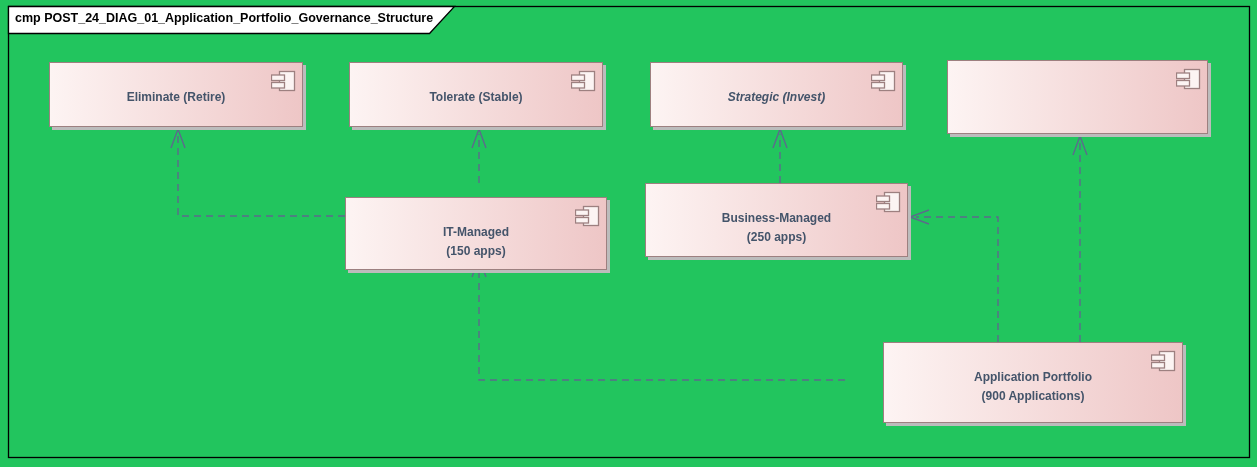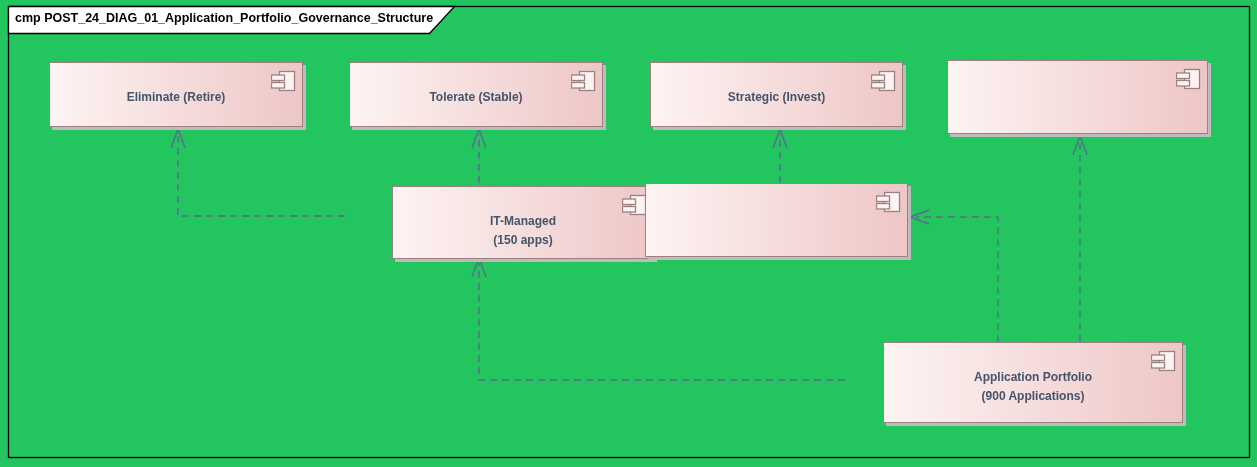--- a/index.html
+++ b/index.html
@@ -18,23 +18,23 @@
     border:1px solid #9d8080;
     box-shadow:3px 3px 0 #bcbcbc;
     color:#44546a;text-align:center;
     font-size:12px;font-weight:bold;
     box-sizing:border-box;
   }
   .c-labels{padding-top:25px;line-height:19px;}
   .c-icon{position:absolute;top:7px;right:6px;}
   .c-eliminate{left:49px;top:62px;width:254px;height:65px;}
   .c-tolerate{left:349px;top:62px;width:254px;height:65px;}
-  .c-strategic{left:650px;top:62px;width:253px;height:65px;}
+  .c-strategic{left:650px;top:62px;width:253px;height:65px;font-style:italic;}
   .c-shared{left:947px;top:60px;width:261px;height:74px;}
-  .c-itmanaged{left:345px;top:186px;width:262px;height:73px;margin-left:47px;}
+  .c-itmanaged{left:345px;top:197px;width:262px;height:73px;}
   .c-business{left:645px;top:183px;width:263px;height:74px;}
   .c-portfolio{left:883px;top:342px;width:300px;height:81px;}
 </style>
 </head>
 <body>
 
 <div class="stage">
 
   <svg class="layer" viewBox="0 0 1257 467" xmlns="http://www.w3.org/2000/svg">
 
@@ -125,20 +125,24 @@
       <div>(150 apps)</div>
     </div>
     <svg class="c-icon" width="25" height="22" viewBox="0 0 25 22">
       <rect x="8.5" y="1.5" width="15" height="19" fill="#fcf4f3" stroke="#9d8080" stroke-width="1.3"></rect>
       <rect x="0.5" y="5" width="13" height="5.5" fill="#fcf4f3" stroke="#9d8080" stroke-width="1.3"></rect>
       <rect x="0.5" y="12.5" width="13" height="5.5" fill="#fcf4f3" stroke="#9d8080" stroke-width="1.3"></rect>
     </svg>
   </div>
 
   <div class="component c-business">
+    <div class="c-labels">
+      <div>Business-Managed</div>
+      <div>(250 apps)</div>
+    </div>
     <svg class="c-icon" width="25" height="22" viewBox="0 0 25 22">
       <rect x="8.5" y="1.5" width="15" height="19" fill="#fcf4f3" stroke="#9d8080" stroke-width="1.3"></rect>
       <rect x="0.5" y="5" width="13" height="5.5" fill="#fcf4f3" stroke="#9d8080" stroke-width="1.3"></rect>
       <rect x="0.5" y="12.5" width="13" height="5.5" fill="#fcf4f3" stroke="#9d8080" stroke-width="1.3"></rect>
     </svg>
   </div>
 
   <div class="component c-portfolio">
     <div class="c-labels">
       <div>Application Portfolio</div>

